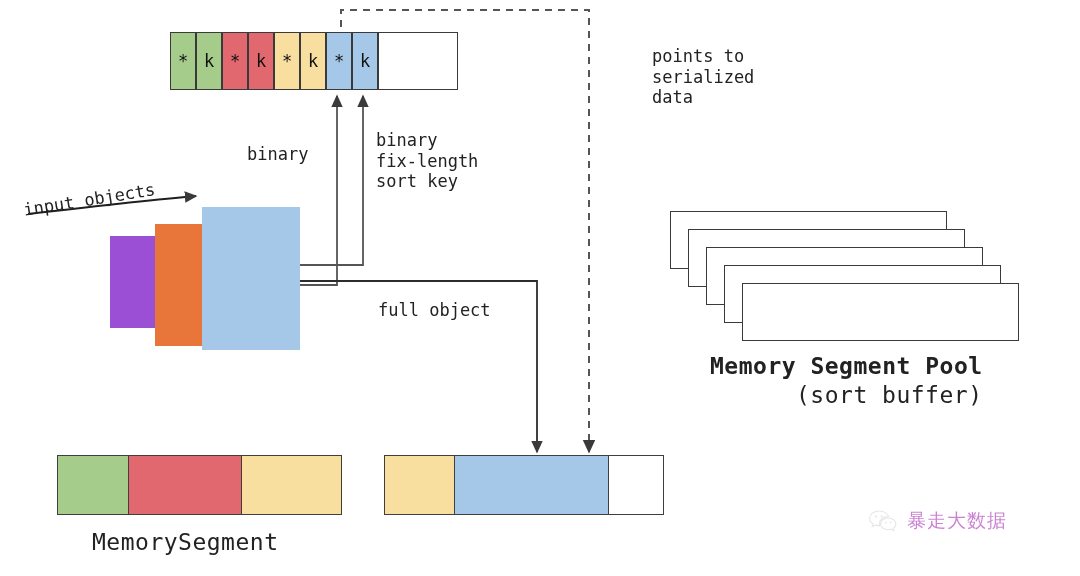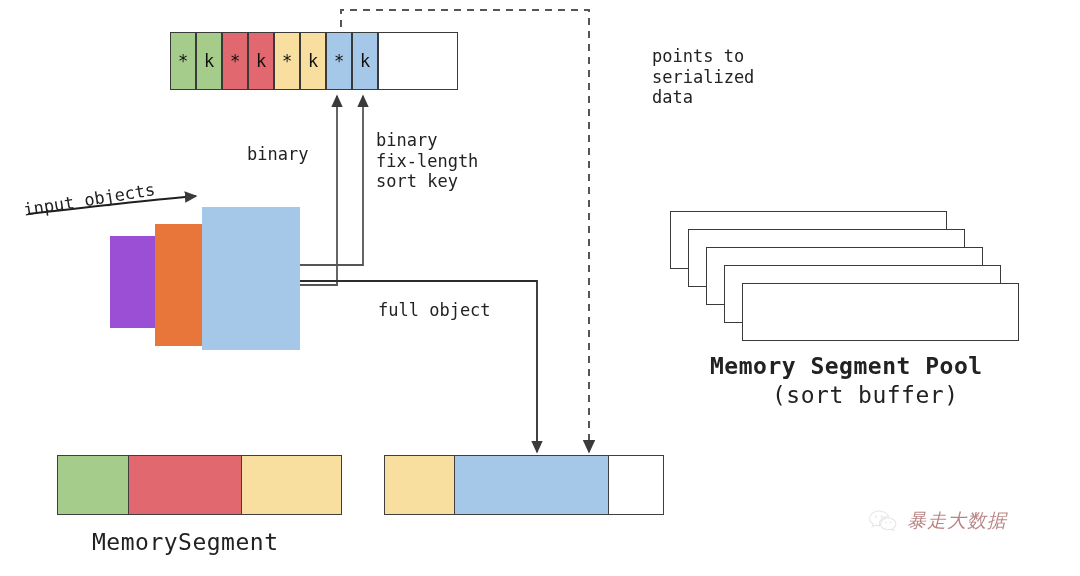--- a/index.html
+++ b/index.html
@@ -26,21 +26,21 @@
     display:flex;align-items:center;justify-content:center;
     height:100%;font-size:17px;color:#111;
     font-family:"DejaVu Sans Mono","Liberation Mono",monospace;
   }
   .obj{position:absolute;}
   .seg{position:absolute;box-sizing:border-box;border:1.7px solid #3f3f3f;background:#fff;}
   .pool-box{position:absolute;box-sizing:border-box;border:1.6px solid #3a3a3a;background:#ffffff;}
   .wm{position:absolute;display:flex;align-items:center;gap:9px;opacity:.55;}
   .wm-txt{
     font-family:"DejaVu Sans","Liberation Sans",sans-serif;
-    font-size:19px;color:#7f1d1d;font-style:italic;letter-spacing:1px;
+    font-size:19px;color:#a21caf;letter-spacing:1px;
   }
   .rot{transform-origin:0 0;}
 </style>
 </head>
 <body>
 
 <div id="stage">
 
   <svg class="svg-layer" viewBox="0 0 1080 576">
     <defs>
@@ -112,21 +112,21 @@
   <div class="obj" style="left:202px;top:207px;width:98px;height:143px;background:#a5c8e8;"></div>
 
   <div>
     <div class="pool-box" style="left:670px;top:211px;width:277px;height:58px;"></div>
     <div class="pool-box" style="left:688px;top:229px;width:277px;height:58px;"></div>
     <div class="pool-box" style="left:706px;top:247px;width:277px;height:58px;"></div>
     <div class="pool-box" style="left:724px;top:265px;width:277px;height:58px;"></div>
     <div class="pool-box" style="left:742px;top:283px;width:277px;height:58px;border-width:1.9px;"></div>
   </div>
   <div class="lbl lbl-lg" style="left:710px;top:352px;font-weight:bold;">Memory Segment Pool</div>
-  <div class="lbl lbl-lg" style="left:772px;top:381px;text-align:right;">(sort buffer)</div>
+  <div class="lbl lbl-lg" style="left:796px;top:381px;text-align:right;">(sort buffer)</div>
 
   <div>
     <div class="seg" style="left:57px;top:455px;width:72px;height:60px;background:#a6cc8c;"></div>
     <div class="seg" style="left:128px;top:455px;width:114px;height:60px;background:#e0686e;"></div>
     <div class="seg" style="left:241px;top:455px;width:101px;height:60px;background:#f8dfa0;"></div>
   </div>
   <div class="lbl lbl-lg" style="left:92px;top:528px;">MemorySegment</div>
 
   <div>
     <div class="seg" style="left:384px;top:455px;width:71px;height:60px;background:#f8dfa0;"></div>

